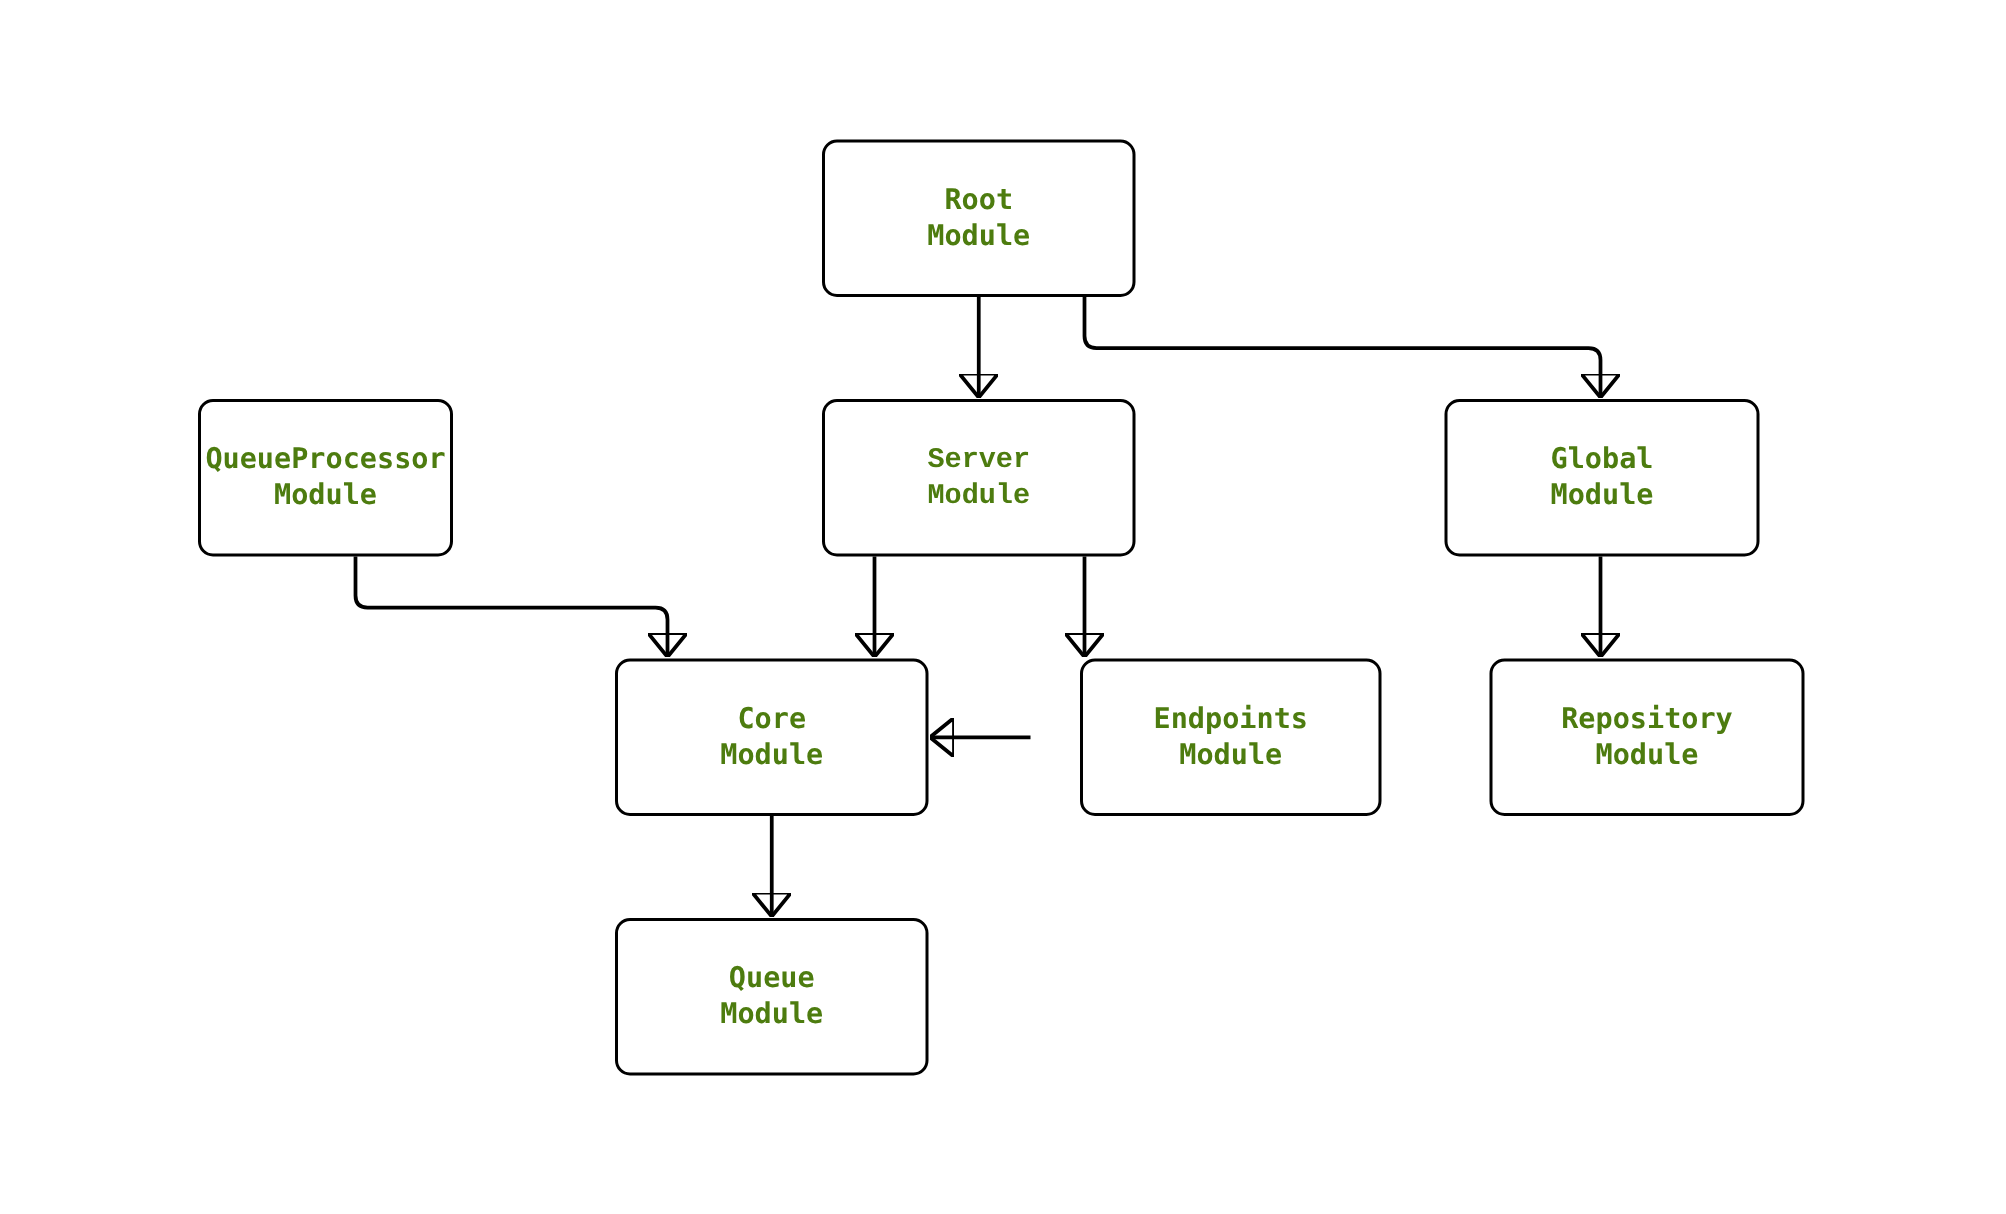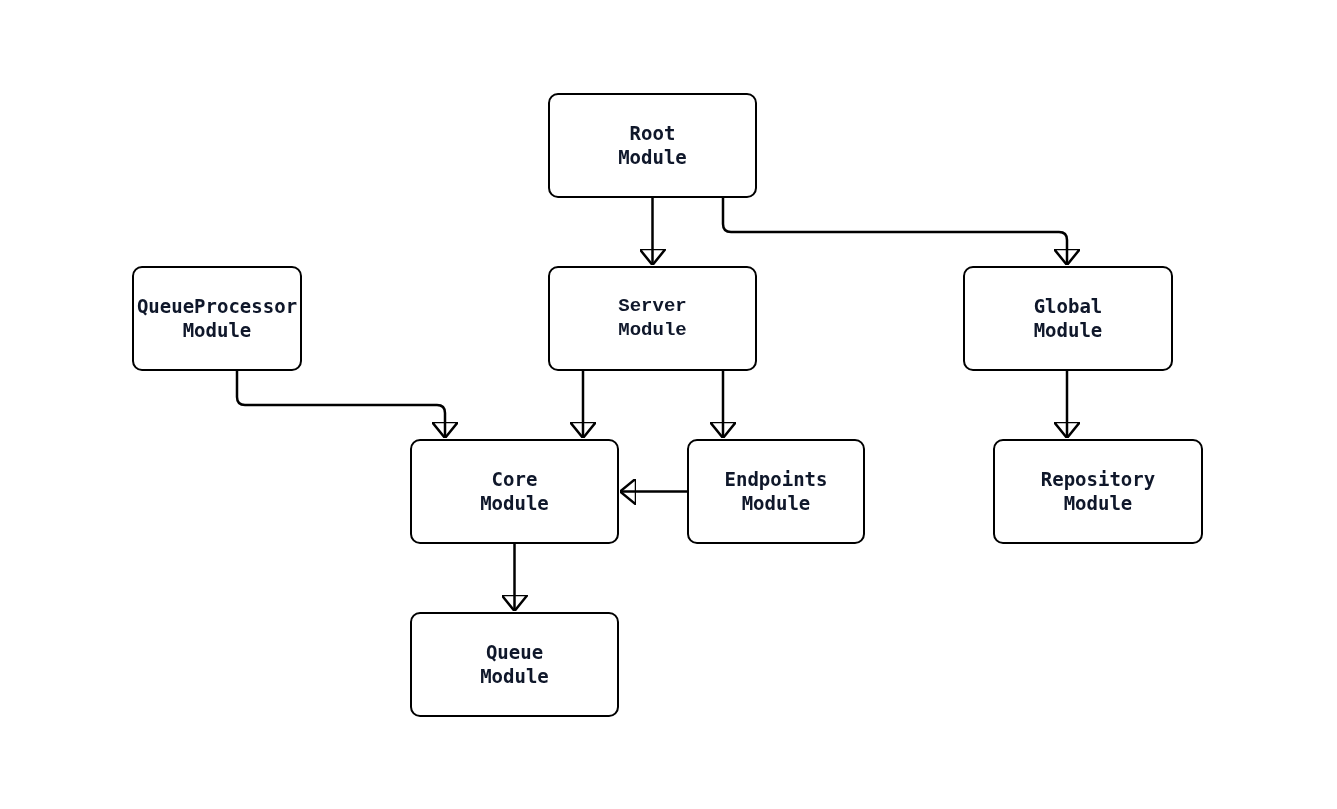--- a/index.html
+++ b/index.html
@@ -36,21 +36,21 @@
     display: flex;
     align-items: center;
     justify-content: center;
   }
   .node .label {
     white-space: pre-line;
     text-align: center;
     font-size: 19px;
     font-weight: bold;
     line-height: 1.25;
-    color: #0f172a;
+    color: #4d7c0f;
   }
 </style>
 </head>
 <body>
 
 <div class="canvas">
 
   <svg class="edges" viewBox="0 0 1337 809" xmlns="http://www.w3.org/2000/svg">
     <defs>
       <marker id="arrowhead" markerUnits="userSpaceOnUse" markerWidth="16" markerHeight="26" refX="16" refY="13" orient="auto">
@@ -85,21 +85,21 @@
   <div class="node" style="left:963px; top:266px; width:210px; height:105px;">
     <span class="label">Global
 Module</span>
   </div>
 
   <div class="node" style="left:410px; top:439px; width:209px; height:105px;">
     <span class="label">Core
 Module</span>
   </div>
 
-  <div class="node" style="left:687px; top:439px; width:178px; height:105px;">
+  <div class="node" style="left:720px; top:439px; width:201px; height:105px;">
     <span class="label">Endpoints
 Module</span>
   </div>
 
   <div class="node" style="left:963px; top:439px; width:210px; height:105px;margin-left:30px;">
     <span class="label">Repository
 Module</span>
   </div>
 
   <div class="node" style="left:410px; top:612px; width:209px; height:105px;">

